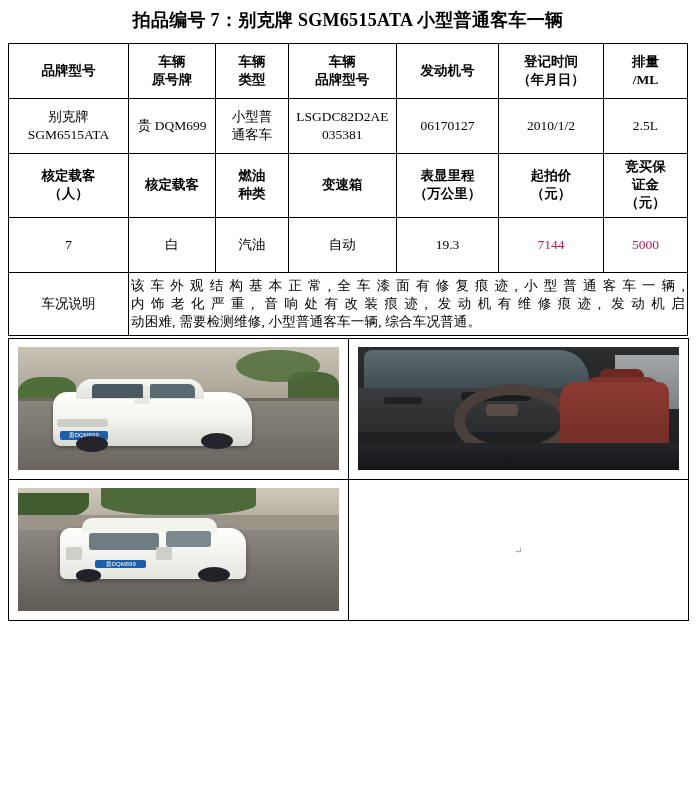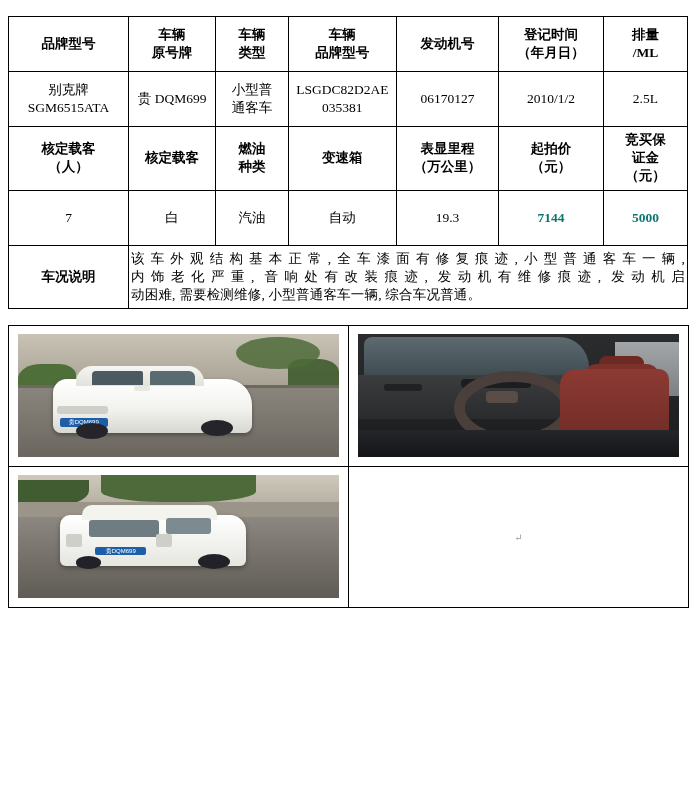--- a/index.html
+++ b/index.html
@@ -24,21 +24,21 @@
   .title {
     text-align: center;
     font-size: 18px;
     font-weight: bold;
     padding: 8px 0 9px 0;
     letter-spacing: 0.3px;
   }
   table.main {
     border-collapse: collapse;
     width: 680px;
-    margin: 16px 8px;
+    margin: 2px 8px;
     table-layout: fixed;
   }
   table.main td {
     border: 1px solid #000;
     text-align: center;
     vertical-align: middle;
     font-size: 13.5px;
     padding: 4px 2px;
     line-height: 1.35;
     position: relative;
@@ -49,25 +49,24 @@
     height: 46px;
   }
   td.val {
     height: 46px;
     font-size: 13px;
   }
   td.small {
     font-size: 12px;
   }
   .red {
-    color: #0f766e;
-    font-weight: bold;
+    color: #be185d;
   }
   td.desc-label {
-    font-weight: bold;
+    font-weight: normal;
     font-size: 15px;
     width: 103px;
   }
   td.desc-body {
     text-align: justify;
     text-align-last: justify;
     font-size: 14px;
     line-height: 1.65;
     padding: 5px 7px 6px 7px;
     letter-spacing: 0.2px;
@@ -171,20 +170,21 @@
   .p3 .whl { position:absolute; left:56%; top:64%; width:10%; height:12%; background:#222128; border-radius:50%;}
   .p3 .whl2 { position:absolute; left:18%; top:66%; width:8%; height:10%; background:#222128; border-radius:50%;}
   .p3 .tailL { position:absolute; left:15%; top:48%; width:5%; height:10%; background:#cfcfc9; border-radius:2px;}
   .p3 .tailR { position:absolute; left:43%; top:48%; width:5%; height:10%; background:#cfcfc9; border-radius:2px;}
 </style>
 </head>
 <body>
 
 <div class="page">
 
+  <div class="title">拍品编号 7：别克牌 SGM6515ATA 小型普通客车一辆</div>
 
   <table class="main">
     <colgroup>
       <col style="width:117px">
       <col style="width:85px">
       <col style="width:71px">
       <col style="width:105px">
       <col style="width:100px">
       <col style="width:102px">
       <col style="width:82px">

